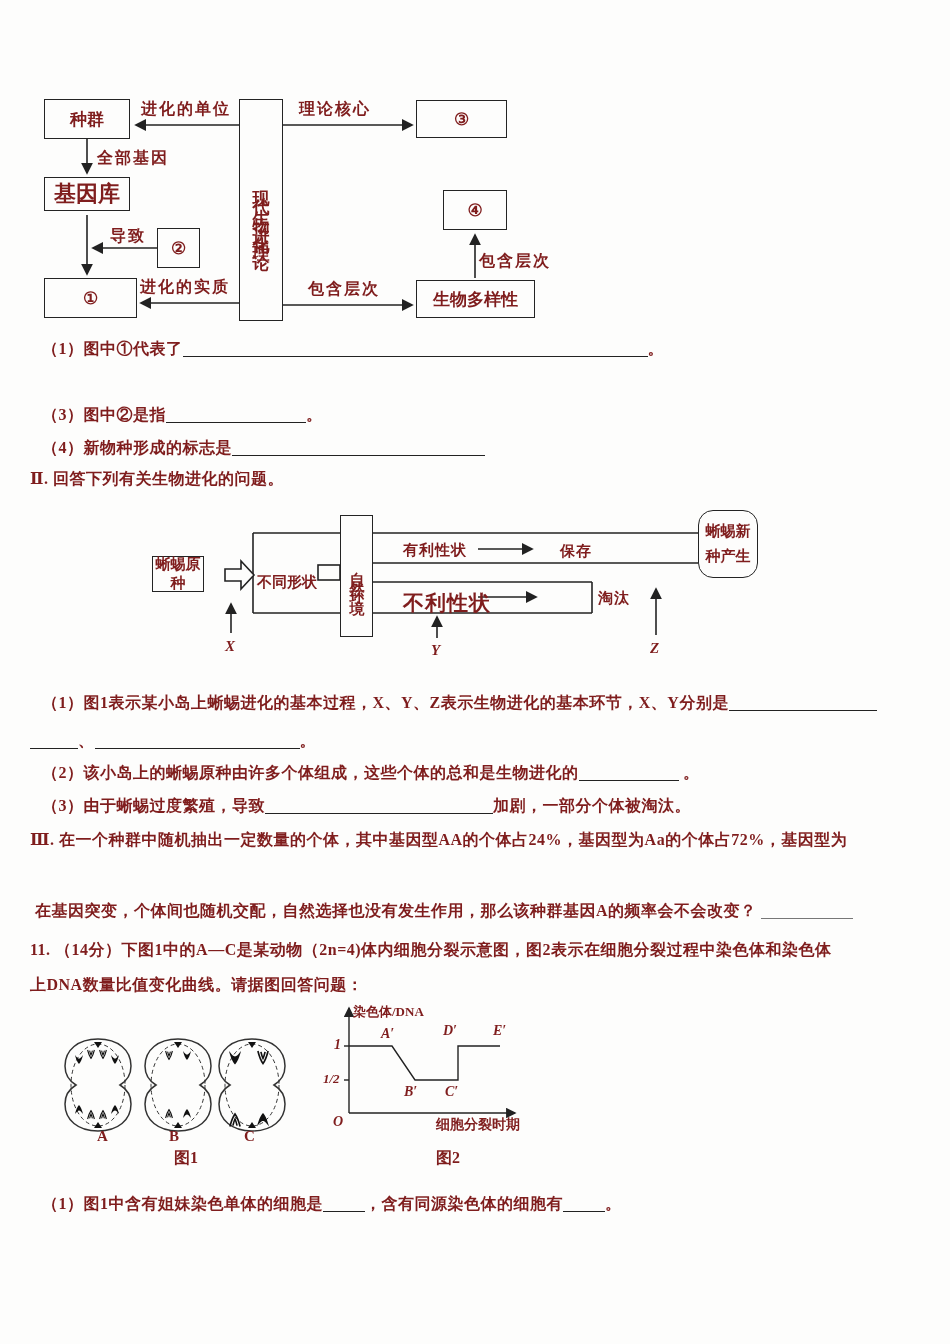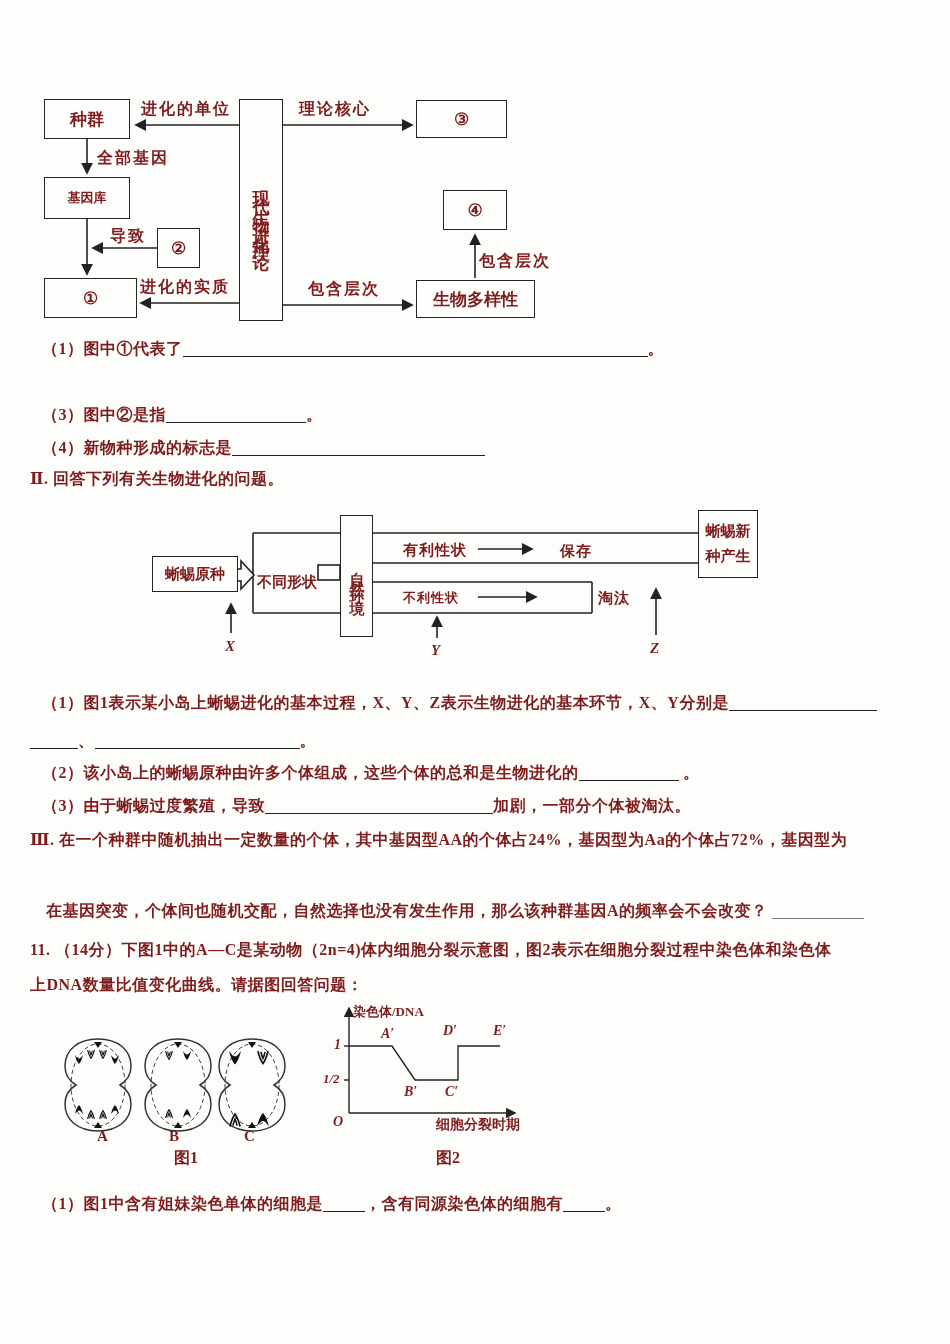--- a/index.html
+++ b/index.html
@@ -35,21 +35,21 @@
         <path d="M283,35 L412,35" marker-end="url(#ah)"></path>
         <path d="M87,49 L87,83" marker-end="url(#ah)"></path>
         <path d="M87,125 L87,184" marker-end="url(#ah)"></path>
         <path d="M157,158 L93,158" marker-end="url(#ah)"></path>
         <path d="M239,213 L141,213" marker-end="url(#ah)"></path>
         <path d="M283,215 L412,215" marker-end="url(#ah)"></path>
         <path d="M475,188 L475,145" marker-end="url(#ah)"></path>
       </g>
     </svg>
     <div class="box" style="left:44px;top:9px;width:86px;height:40px;font-size:17px;">种群</div>
-    <div class="box" style="left:44px;top:87px;width:86px;height:42px;font-size:13px;text-align:right;">基因库</div>
+    <div class="box" style="left:44px;top:87px;width:86px;height:34px;font-size:22px;text-align:right;">基因库</div>
     <div class="box" style="left:157px;top:138px;width:43px;height:40px;font-size:17px;">②</div>
     <div class="box" style="left:44px;top:188px;width:93px;height:40px;font-size:17px;">①</div>
     <div class="box vtext" style="left:239px;top:9px;width:44px;height:222px;font-size:17px;letter-spacing:9px;padding-top:6px;">现代生物进化理论</div>
     <div class="box" style="left:416px;top:10px;width:91px;height:38px;font-size:17px;">③</div>
     <div class="box" style="left:443px;top:100px;width:64px;height:40px;font-size:17px;">④</div>
     <div class="box" style="left:416px;top:190px;width:119px;height:38px;font-size:17px;">生物多样性</div>
     <div class="dlabel" style="left:141px;top:9px;font-size:16px;letter-spacing:2px;">进化的单位</div>
     <div class="dlabel" style="left:97px;top:58px;font-size:16px;letter-spacing:2px;">全部基因</div>
     <div class="dlabel" style="left:110px;top:136px;font-size:16px;letter-spacing:2px;">导致</div>
     <div class="dlabel" style="left:140px;top:187px;font-size:16px;letter-spacing:2px;">进化的实质</div>
@@ -75,40 +75,40 @@
         <path d="M452,77 L452,108"></path>
         <rect x="178" y="60" width="22" height="15"></rect>
         <polygon points="85,64 101,64 101,56 114,70 101,84 101,76 85,76" fill="#fdfdfc"></polygon>
         <path d="M338,44 L392,44" marker-end="url(#ah)"></path>
         <path d="M338,92 L396,92" marker-end="url(#ah)"></path>
         <path d="M91,128 L91,99" marker-end="url(#ah)"></path>
         <path d="M297,133 L297,112" marker-end="url(#ah)"></path>
         <path d="M516,130 L516,84" marker-end="url(#ah)"></path>
       </g>
     </svg>
-    <div class="box" style="left:12px;top:51px;width:86px;height:36px;font-size:15px;">蜥蜴原种</div>
+    <div class="box" style="left:12px;top:51px;width:52px;height:36px;font-size:15px;">蜥蜴原种</div>
     <div class="box vtext" style="left:200px;top:10px;width:33px;height:122px;font-size:15px;letter-spacing:9px;padding-top:4px;">自然环境</div>
-    <div class="box" style="left:558px;top:5px;width:60px;height:68px;font-size:15px;line-height:1.65;padding:2px 6px;">蜥蜴新种产生</div>
+    <div class="box" style="left:558px;top:5px;width:60px;height:68px;font-size:15px;line-height:1.65;padding:2px 6px;border-radius:15px;">蜥蜴新种产生</div>
     <div class="dlabel" style="left:117px;top:68px;font-size:15px;">不同形状</div>
     <div class="dlabel" style="left:263px;top:36px;font-size:15px;letter-spacing:1px;">有利性状</div>
     <div class="dlabel" style="left:420px;top:37px;font-size:15px;letter-spacing:1px;">保存</div>
-    <div class="dlabel" style="left:263px;top:84px;font-size:13px;letter-spacing:1px;">不利性状</div>
+    <div class="dlabel" style="left:263px;top:84px;font-size:21px;letter-spacing:1px;">不利性状</div>
     <div class="dlabel" style="left:458px;top:84px;font-size:15px;letter-spacing:1px;">淘汰</div>
     <div class="dlabel ital" style="left:85px;top:133px;font-size:15px;">X</div>
     <div class="dlabel ital" style="left:291px;top:137px;font-size:15px;">Y</div>
     <div class="dlabel ital" style="left:510px;top:135px;font-size:15px;">Z</div>
   </div>
 
   <div class="tline" style="left:42px;top:692px;"><span>（1）图1表示某小岛上蜥蜴进化的基本过程，X、Y、Z表示生物进化的基本环节，X、Y分别是</span><span class="blank" style="width:148px;"></span></div>
   <div class="tline" style="left:30px;top:730px;"><span class="blank" style="width:48px;"></span><span>、</span><span class="blank" style="width:205px;"></span><span>。</span></div>
   <div class="tline" style="left:42px;top:762px;"><span>（2）该小岛上的蜥蜴原种由许多个体组成，这些个体的总和是生物进化的</span><span class="blank" style="width:100px;"></span>&nbsp;<span>。</span></div>
   <div class="tline" style="left:42px;top:795px;"><span>（3）由于蜥蜴过度繁殖，导致</span><span class="blank" style="width:228px;"></span><span>加剧，一部分个体被淘汰。</span></div>
 
   <div class="tline" style="left:30px;top:830px;font-weight:700;">Ⅲ. 在一个种群中随机抽出一定数量的个体，其中基因型AA的个体占24%，基因型为Aa的个体占72%，基因型为</div>
-  <div class="tline" style="left:46px;top:900px;text-align:right;"><span>在基因突变，个体间也随机交配，自然选择也没有发生作用，那么该种群基因A的频率会不会改变？</span> <span class="blank blank-gray" style="width:92px;"></span></div>
+  <div class="tline" style="left:35px;top:900px;text-align:right;"><span>在基因突变，个体间也随机交配，自然选择也没有发生作用，那么该种群基因A的频率会不会改变？</span> <span class="blank blank-gray" style="width:92px;"></span></div>
 
   <div class="tline" style="left:30px;top:940px;">11. （14分）下图1中的A—C是某动物（2n=4)体内细胞分裂示意图，图2表示在细胞分裂过程中染色体和染色体</div>
   <div class="tline" style="left:30px;top:975px;">上DNA数量比值变化曲线。请据图回答问题：</div>
 
   <div class="abs" style="left:0;top:1000px;width:950px;height:180px;">
 
     <svg style="left:55px;top:35px;" width="245" height="100" viewBox="0 0 245 100">
       <defs>
         <path id="chrF" d="M0,0 C1,4 2.4,7.5 4,9 C5.6,7.5 7,4 8,0 C6,2.6 5,3.6 4,3.6 C3,3.6 2,2.6 0,0 Z" fill="#111"></path>
         <path id="chrO" d="M0.6,0 C1.6,4 3,7 4,8.4 C5,7 6.4,4 7.4,0 M2.6,0.6 C3.2,3 3.8,4.6 4,5 C4.2,4.6 4.8,3 5.4,0.6" stroke="#111" stroke-width="1.1" fill="none"></path>

